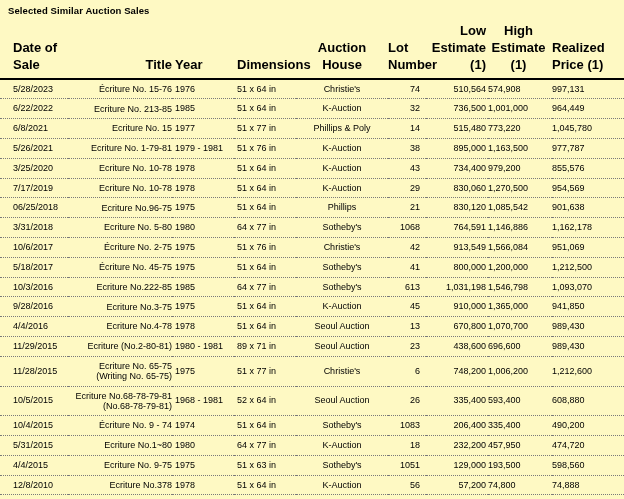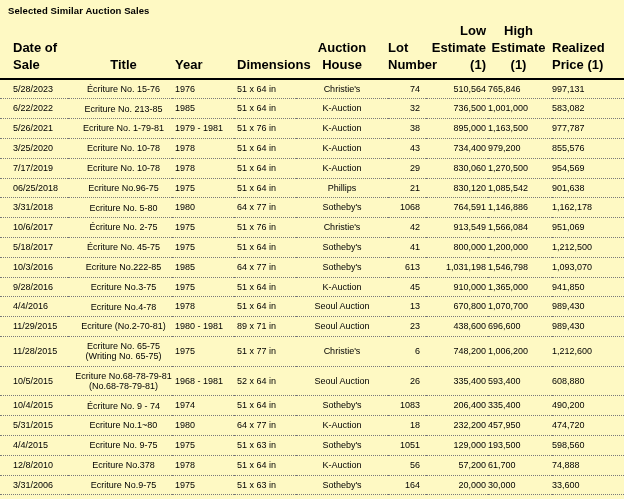--- a/index.html
+++ b/index.html
@@ -40,21 +40,21 @@
   td {
     font-size: 9px;
     vertical-align: middle;
     border-bottom: 1px dotted #7a7a7a;
     padding: 4px 0 4px 0;
     line-height: 1.2;
     overflow: hidden;
   }
   
   .c-date     { text-align: left;  padding-left: 13px; }
-  .c-title    { text-align: center;  padding-left: 7px; white-space: pre-line; line-height: 1.15; }
+  .c-title    { text-align: right;  padding-left: 7px; white-space: pre-line; line-height: 1.15; }
   th.c-title  { line-height: 1.3; }
   .c-year     { text-align: left;  padding-left: 3px; }
   .c-dim      { text-align: left;  padding-left: 3px; }
   .c-house    { text-align: center; }
   .c-lot      { text-align: right; padding-right: 6px; }
   th.c-lot    { text-align: left; padding-right: 0; }
   .c-low      { text-align: right; padding-right: 2px; }
   .c-high     { padding-right: 3px; }
   .c-realized { text-align: left; padding-right: 13px; }
 </style>
@@ -97,33 +97,44 @@
     </thead>
     <tbody>
         <tr>
       <td class="c-date">5/28/2023</td>
       <td class="c-title">Écriture No. 15-76</td>
       <td class="c-year">1976</td>
       <td class="c-dim">51 x 64 in</td>
       <td class="c-house">Christie's</td>
       <td class="c-lot">74</td>
       <td class="c-low">510,564</td>
-      <td class="c-high">765,846</td>
+      <td class="c-high">574,908</td>
       <td class="c-realized">997,131</td>
     </tr>
         <tr>
       <td class="c-date">6/22/2022</td>
       <td class="c-title">Ecriture No. 213-85</td>
       <td class="c-year">1985</td>
       <td class="c-dim">51 x 64 in</td>
       <td class="c-house">K-Auction</td>
       <td class="c-lot">32</td>
       <td class="c-low">736,500</td>
       <td class="c-high">1,001,000</td>
-      <td class="c-realized">583,082</td>
+      <td class="c-realized">964,449</td>
+    </tr>
+        <tr>
+      <td class="c-date">6/8/2021</td>
+      <td class="c-title">Ecriture No. 15</td>
+      <td class="c-year">1977</td>
+      <td class="c-dim">51 x 77 in</td>
+      <td class="c-house">Phillips &amp; Poly</td>
+      <td class="c-lot">14</td>
+      <td class="c-low">515,480</td>
+      <td class="c-high">773,220</td>
+      <td class="c-realized">1,045,780</td>
     </tr>
         <tr>
       <td class="c-date">5/26/2021</td>
       <td class="c-title">Ecriture No. 1-79-81</td>
       <td class="c-year">1979 - 1981</td>
       <td class="c-dim">51 x 76 in</td>
       <td class="c-house">K-Auction</td>
       <td class="c-lot">38</td>
       <td class="c-low">895,000</td>
       <td class="c-high">1,163,500</td>
@@ -223,21 +234,21 @@
       <td class="c-year">1978</td>
       <td class="c-dim">51 x 64 in</td>
       <td class="c-house">Seoul Auction</td>
       <td class="c-lot">13</td>
       <td class="c-low">670,800</td>
       <td class="c-high">1,070,700</td>
       <td class="c-realized">989,430</td>
     </tr>
         <tr>
       <td class="c-date">11/29/2015</td>
-      <td class="c-title">Ecriture (No.2-70-81)</td>
+      <td class="c-title">Ecriture (No.2-80-81)</td>
       <td class="c-year">1980 - 1981</td>
       <td class="c-dim">89 x 71 in</td>
       <td class="c-house">Seoul Auction</td>
       <td class="c-lot">23</td>
       <td class="c-low">438,600</td>
       <td class="c-high">696,600</td>
       <td class="c-realized">989,430</td>
     </tr>
         <tr>
       <td class="c-date">11/28/2015</td>
@@ -297,21 +308,21 @@
       <td class="c-realized">598,560</td>
     </tr>
         <tr>
       <td class="c-date">12/8/2010</td>
       <td class="c-title">Ecriture No.378</td>
       <td class="c-year">1978</td>
       <td class="c-dim">51 x 64 in</td>
       <td class="c-house">K-Auction</td>
       <td class="c-lot">56</td>
       <td class="c-low">57,200</td>
-      <td class="c-high">61,700</td>
+      <td class="c-high">74,800</td>
       <td class="c-realized">74,888</td>
     </tr>
         <tr>
       <td class="c-date">3/31/2006</td>
       <td class="c-title">Ecriture No.9-75</td>
       <td class="c-year">1975</td>
       <td class="c-dim">51 x 63 in</td>
       <td class="c-house">Sotheby's</td>
       <td class="c-lot">164</td>
       <td class="c-low">20,000</td>

